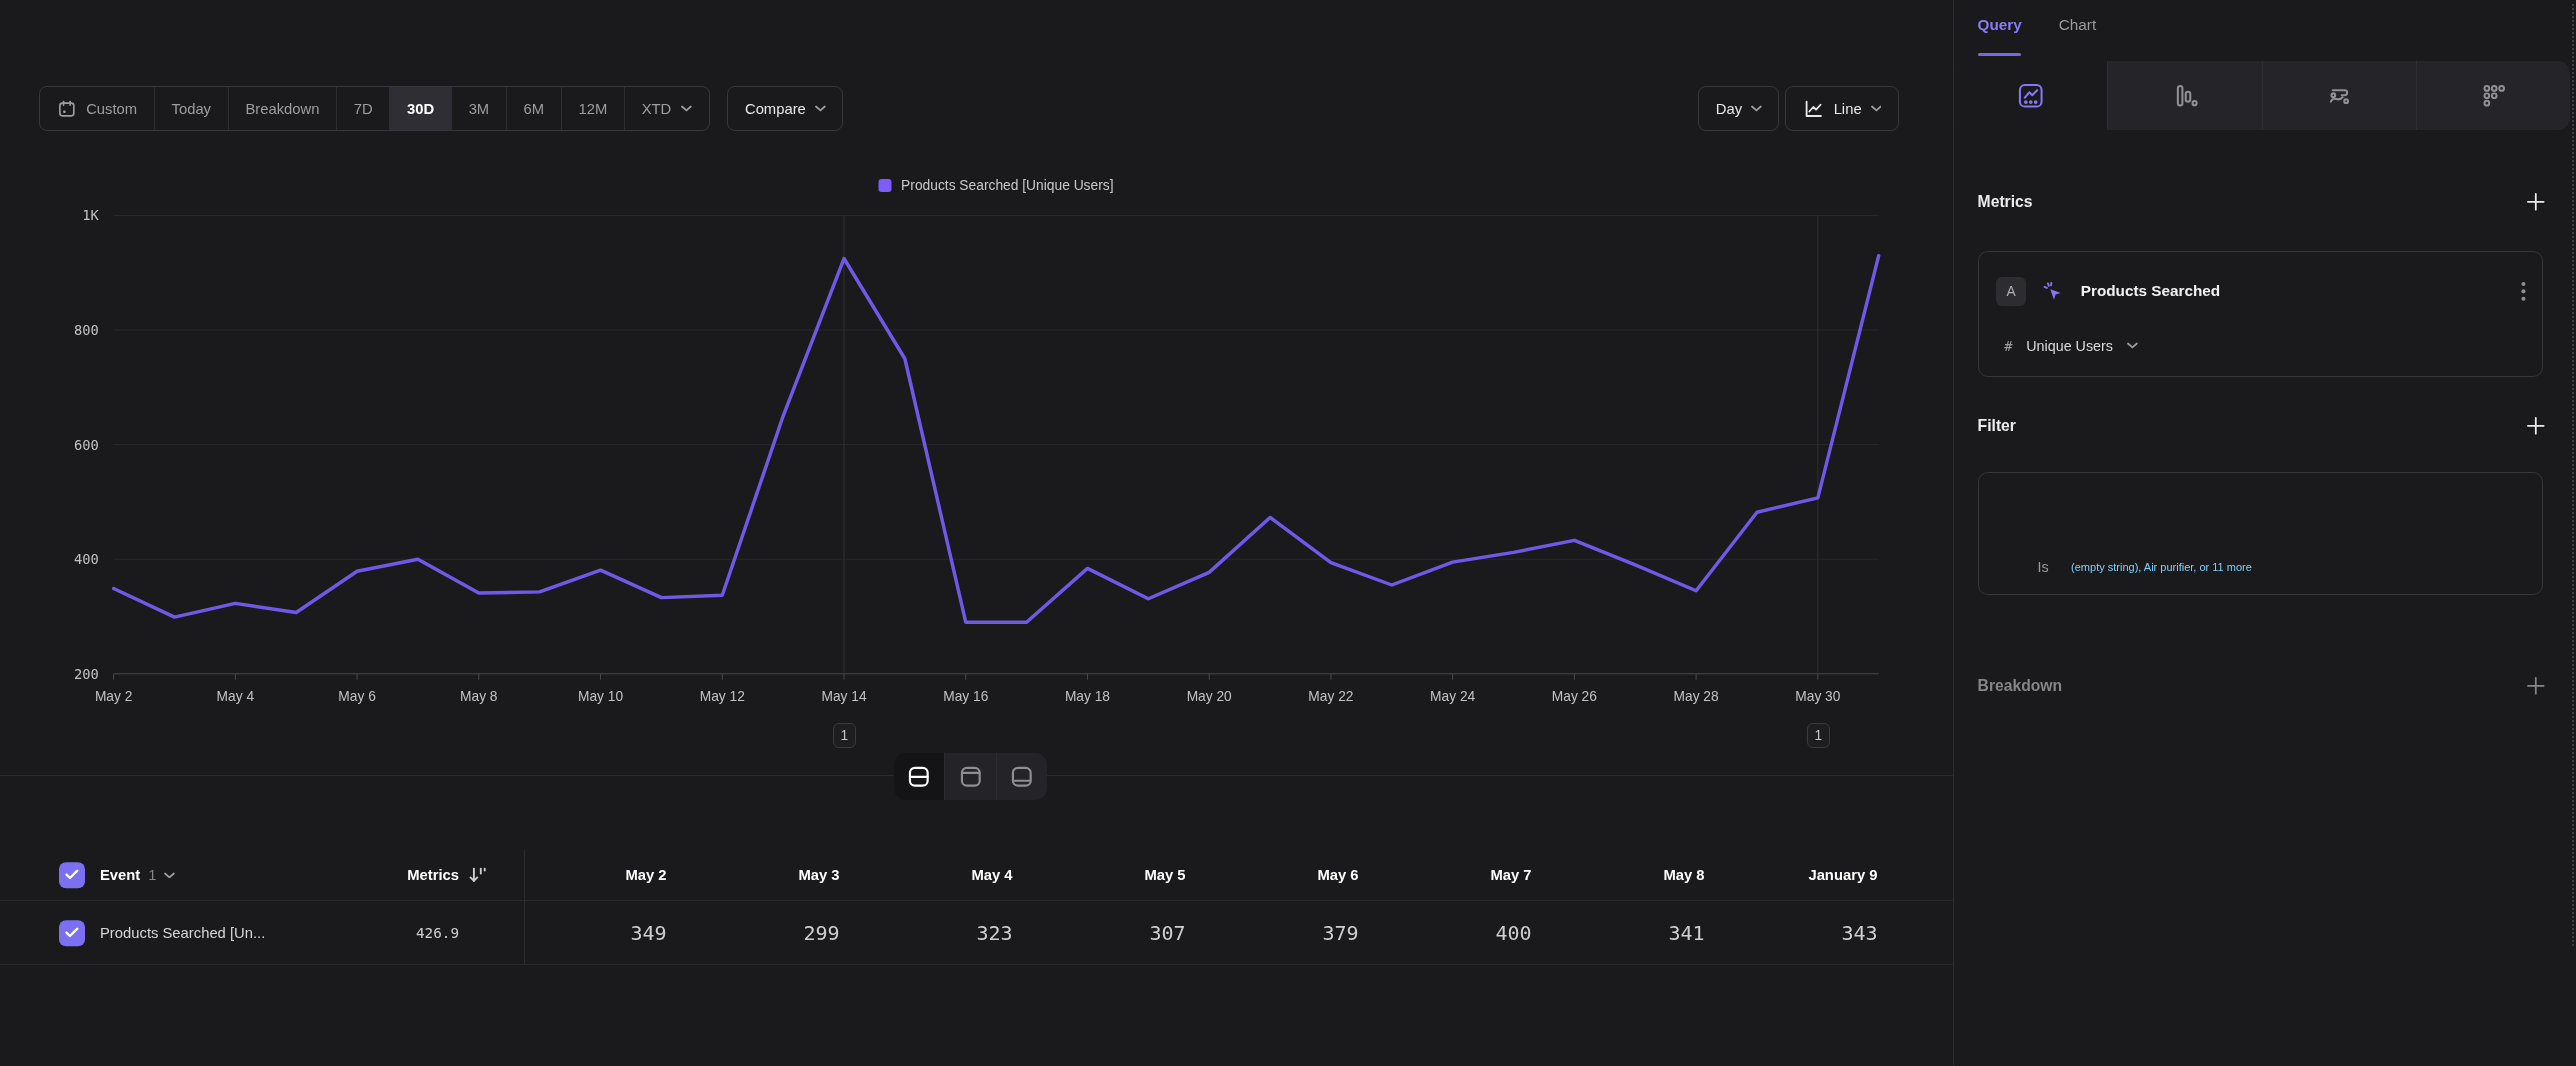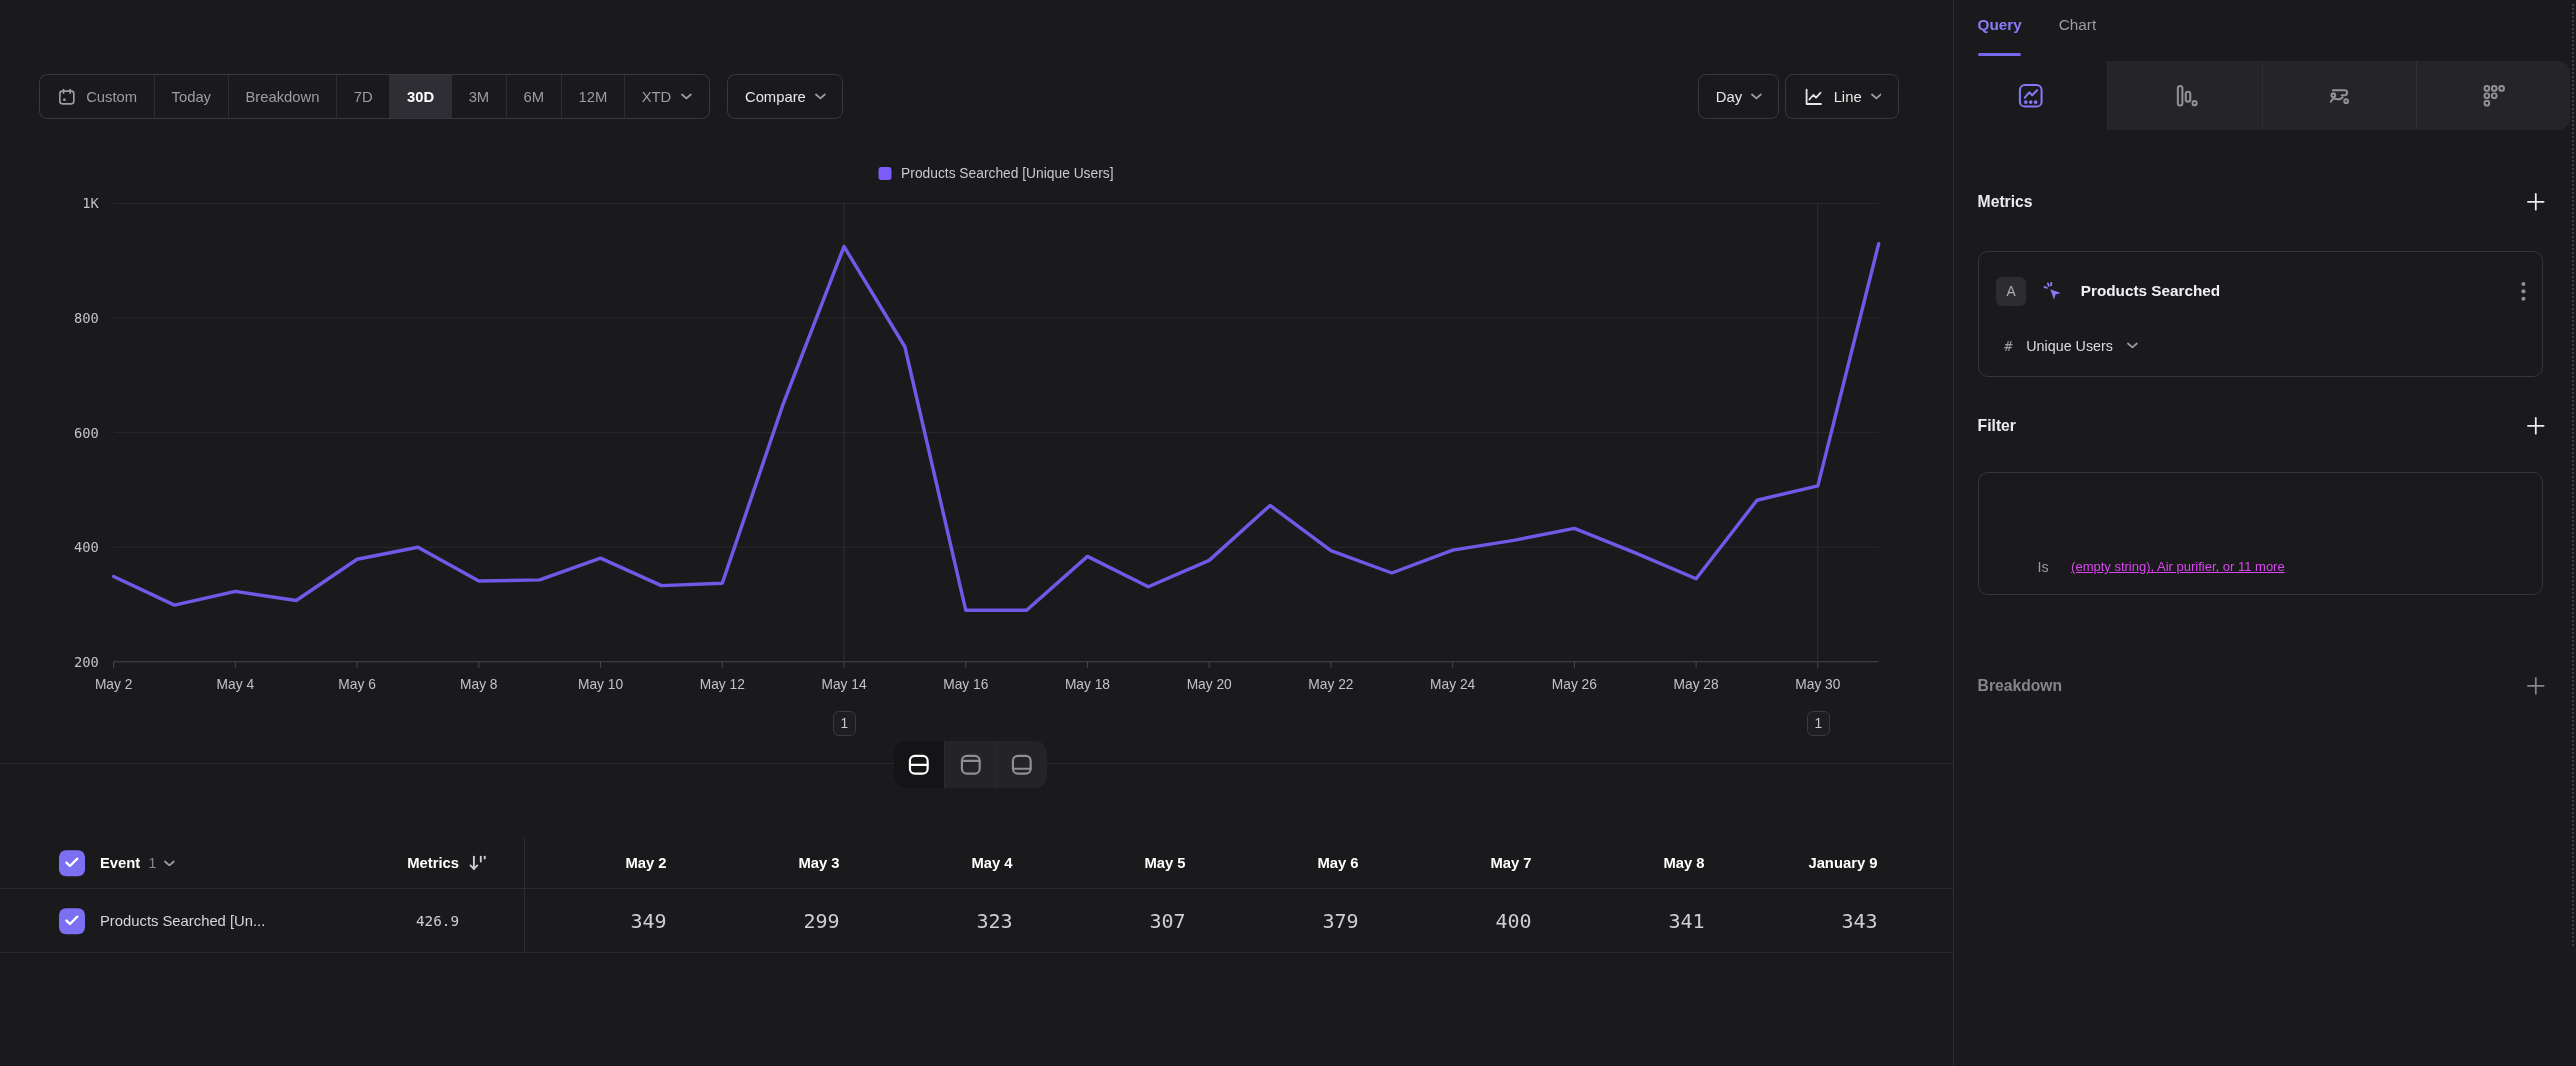--- a/index.html
+++ b/index.html
@@ -5,21 +5,21 @@
   * { margin:0; padding:0; box-sizing:border-box; }
   html,body { width:2576px; height:1067px; }
   body {
     background:#1a1a1c; color:#ececee;
     font-family:"Liberation Sans", sans-serif; font-size:14.8px;
     overflow:hidden; position:relative;
   }
   .mono { font-family:"DejaVu Sans Mono", monospace; }
 
   
-  .main { position:absolute; left:0; top:0; width:1953px; height:867px; }
+  .main { position:absolute; left:0; top:12px; width:1953px; height:867px; }
   .panel-divider { position:absolute; left:1953px; top:0; bottom:0; width:1px; background:#2c2c2f; }
 
   
   .toolbar { position:absolute; left:39px; right:54px; top:74px; height:45px; display:flex; align-items:stretch; }
   .seg { display:flex; border:1px solid #38383c; border-radius:7.9px; overflow:hidden; }
   .seg-item { display:flex; align-items:center; gap:9.8px; padding:0 16.7px; color:#9d9da2; cursor:default; border-right:1px solid #2e2e32; white-space:nowrap; }
   .seg-item:last-child { border-right:none; }
   .seg-item.active { background:#2e2e34; color:#ffffff; font-weight:700; }
   .btn { display:flex; align-items:center; gap:8.9px; padding:0 16.7px; border:1px solid #38383c; border-radius:7.9px; color:#e8e8ea; white-space:nowrap; }
   .btn .chev { color:#9d9da2; }
@@ -85,21 +85,21 @@
   .card { position:absolute; left:23.6px; right:33px; border:1px solid #36363b; border-radius:9.8px; }
   .card-row1 { position:absolute; left:17.7px; right:15.7px; top:23.6px; height:31.5px; display:flex; align-items:center; gap:15.7px; }
   .a-badge { width:29.5px; height:29.5px; border-radius:5.9px; background:#2c2c31; color:#aeaeb3; font-size:13.8px; display:flex; align-items:center; justify-content:center; }
   .aa-badge { color:#77777c; font-size:14.8px; width:29.5px; text-align:center; }
   .card-name { color:#f2f2f4; font-size:15.3px; font-weight:600; }
   .kebab { margin-left:auto; color:#8e8e93; display:flex; }
   .card-row2 { position:absolute; left:25.6px; top:81px; height:25.6px; display:flex; align-items:center; gap:13.8px; }
   .hash { color:#9a9a9f; font-size:13.8px; font-family:"DejaVu Sans Mono", monospace; }
   .measure { color:#dcdce0; font-size:14.3px; }
   .operator { color:#9a9a9f; font-size:14.3px; width:19.7px; }
-  .filter-value { color:#d946ef; font-size:13px;text-decoration:underline; }
+  .filter-value { color:#7dd3fc; font-size:11px; }
   .chev-sm { color:#9a9a9f; display:flex; }
 
   .scroll-strip { position:absolute; right:2px; top:3.9px; bottom:3.9px; width:0px; border-left:2px dotted #3f3f44; }
 </style>
 </head>
 <body>
 
 <div class="main">
 
   <div class="toolbar">

